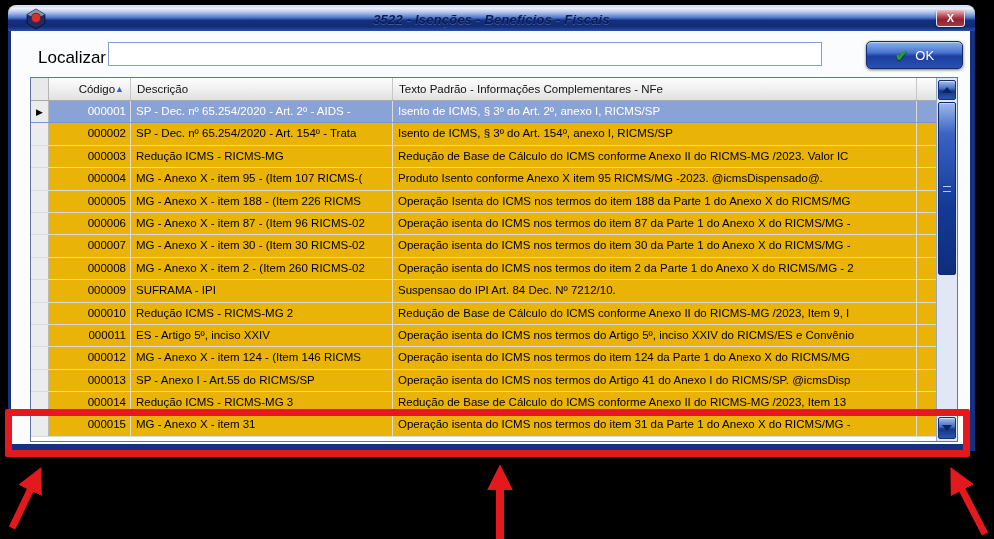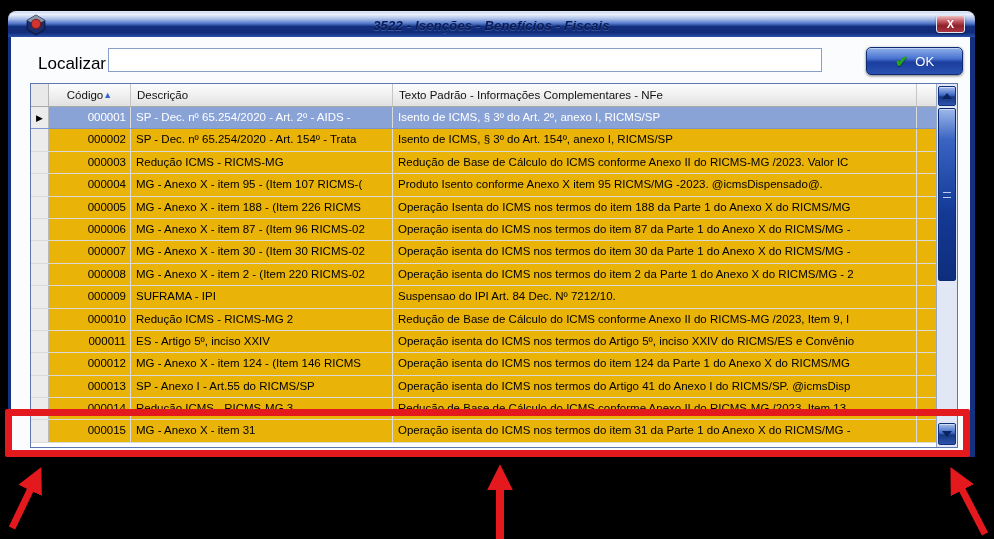--- a/index.html
+++ b/index.html
@@ -1,21 +1,21 @@
 <!DOCTYPE html>
 <html><head>
 <meta charset="utf-8">
 <style>
   * { margin:0; padding:0; box-sizing:border-box; }
   html,body { width:994px; height:539px; background:#000; overflow:hidden;
               font-family:"Liberation Sans", sans-serif; }
   .canvas { position:relative; width:994px; height:539px; background:#000; }
 
   
-  .window { position:absolute; left:8px; top:11px; width:967px; height:446px; }
+  .window { position:absolute; left:8px; top:5px; width:967px; height:446px; }
   .titlebar { position:absolute; left:0; top:0; width:100%; height:26px;
     border-radius:8px 8px 0 0;
     background:linear-gradient(180deg,#c9d6f0 0%,#ecf2fd 9%,#a9bde7 28%,#5277cb 46%,#13307f 58%,#112c78 82%,#2950ac 100%);
     border-top:1px solid #dfe8f8; }
   .app-icon { position:absolute; left:17px; top:2px; width:22px; height:22px; }
   .win-title { position:absolute; left:0; right:0; top:6px; text-align:center;
     font-size:13px; font-weight:bold; font-style:italic; color:#0a1c55;
     text-shadow:0 1px 0 rgba(150,175,230,.30); letter-spacing:.2px; }
   .close-btn { position:absolute; left:928px; top:3px; width:29px; height:18px;
     border-radius:3px; border:1px solid #dfe7f6;
@@ -43,21 +43,21 @@
 
   
   .grid { position:absolute; left:22px; top:72px; width:928px; height:365px;
     background:#fff; border:1px solid #5d77ae; overflow:hidden; }
   .g-header { position:absolute; left:0; top:0; right:21px; height:23px; display:flex;
     background:linear-gradient(180deg,#fdfdfd 0%,#ededed 60%,#e0e0e0 100%);
     border-bottom:1px solid #a9a9a9; }
   .h-cell { font-size:11.5px; color:#111; padding:5px 4px 0 6px; border-right:1px solid #c6c6c6;
     white-space:nowrap; overflow:hidden; }
   .h-ind { width:18px; background:#e9e9e9; border-right:1px solid #b5b5b5; }
-  .h-code { width:82px; display:flex; justify-content:center; align-items:flex-start; }
+  .h-code { width:82px; display:flex; justify-content:flex-end; align-items:flex-start; }
   .sort-arrow { color:#3465cf; font-size:9px; padding-top:1px; margin-right:2px; }
   .h-desc { width:262px; }
   .h-texto { width:524px; }
   .h-fill { flex:1; border-right:none; }
 
   .g-rows { position:absolute; left:0; top:23px; right:21px; bottom:0; background:#fff; }
   .g-row { display:flex; height:22.4px; border-bottom:1px solid #dadada; background:#eab308; }
   .g-cell { font-size:11.5px; color:#000; padding:4px 4px 0 5px;
     border-right:1px solid #dcdcdc; white-space:nowrap; overflow:hidden; }
   .g-ind { width:18px; background:#ececec; border-right:1px solid #b9b9b9;
@@ -182,21 +182,21 @@
           <div class="g-row">
             <div class="g-cell g-ind"></div>
             <div class="g-cell g-code">000007</div>
             <div class="g-cell g-desc">MG - Anexo X - item 30 - (Item 30 RICMS-02</div>
             <div class="g-cell g-texto">Operação isenta do ICMS nos termos do item 30 da Parte 1 do Anexo X do RICMS/MG -</div>
             <div class="g-cell g-fill"></div>
           </div>
           <div class="g-row">
             <div class="g-cell g-ind"></div>
             <div class="g-cell g-code">000008</div>
-            <div class="g-cell g-desc">MG - Anexo X - item 2 - (Item 220 RICMS-02</div>
+            <div class="g-cell g-desc">MG - Anexo X - item 2 - (Item 260 RICMS-02</div>
             <div class="g-cell g-texto">Operação isenta do ICMS nos termos do item 2 da Parte 1 do Anexo X do RICMS/MG - 2</div>
             <div class="g-cell g-fill"></div>
           </div>
           <div class="g-row">
             <div class="g-cell g-ind"></div>
             <div class="g-cell g-code">000009</div>
             <div class="g-cell g-desc">SUFRAMA - IPI</div>
             <div class="g-cell g-texto">Suspensao do IPI Art. 84 Dec. Nº 7212/10.</div>
             <div class="g-cell g-fill"></div>
           </div>

